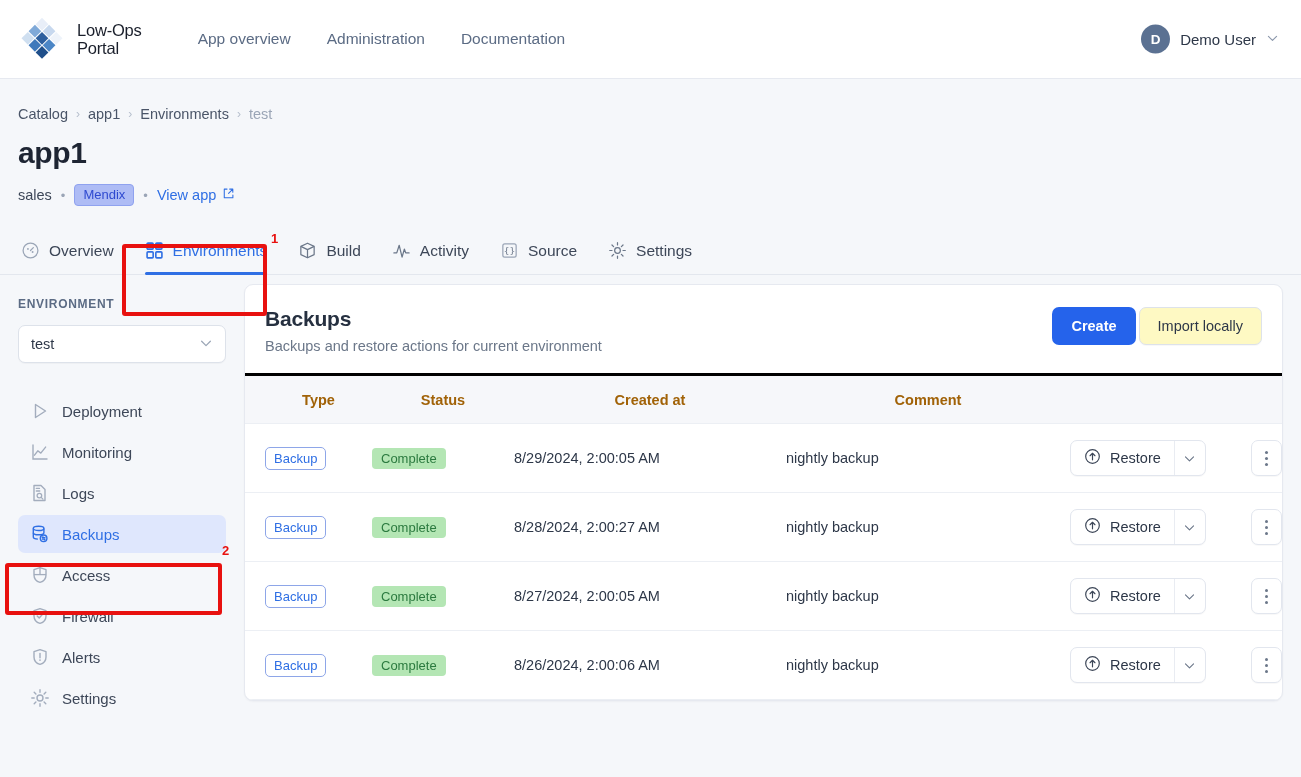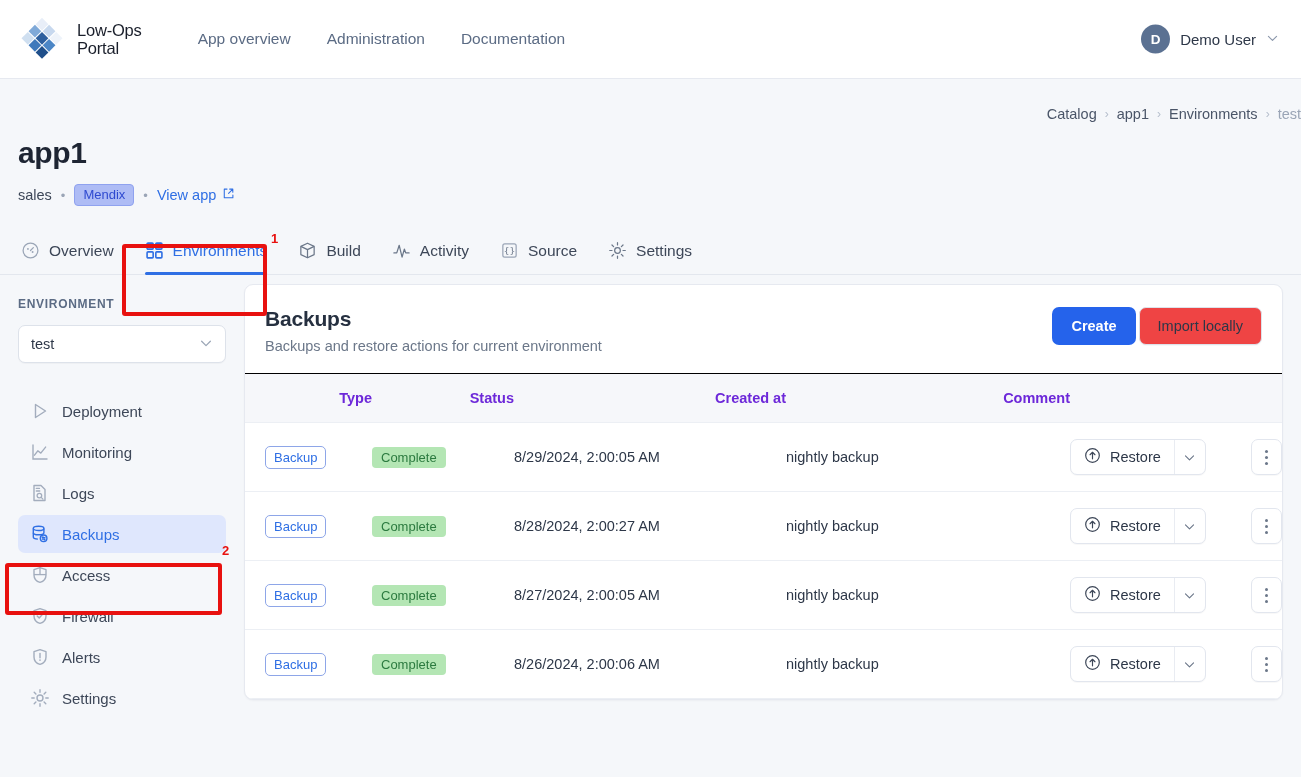--- a/index.html
+++ b/index.html
@@ -39,21 +39,21 @@
   .avatar {
     width: 29px; height: 29px; border-radius: 50%;
     background: #5b7192; color: #fff; font-size: 13.5px; font-weight: bold;
     display: flex; align-items: center; justify-content: center;
   }
   .user-name { font-size: 15px; color: #2d3748; }
   .caret { color: #8b97ab; font-size: 12px; line-height: 1; }
 
   
   .pagehead { padding: 27px 0 0 18px; }
-  .breadcrumb { display: flex; align-items: center; font-size: 14.5px; gap: 8px; justify-content: flex-end; }
+  .breadcrumb { display: flex; align-items: center; font-size: 14.5px; gap: 8px; }
   .breadcrumb .crumb { color: #4a5568; }
   .breadcrumb .crumb.muted { color: #9aa5b6; }
   .breadcrumb .sep { color: #b6bfcd; font-size: 12px; }
   .page-title {
     font-size: 30px; font-weight: bold; color: #1e2533;
     margin-top: 14px; letter-spacing: -0.4px;
   }
   .subline { display: flex; align-items: center; gap: 9px; margin-top: 14px; font-size: 14.5px; }
   .subline .owner { color: #3d4758; }
   .subline .dot { color: #9aa5b6; font-size: 13px; }
@@ -122,28 +122,28 @@
   .card-title { font-size: 21px; font-weight: bold; color: #263040; letter-spacing: -0.2px; }
   .card-sub { font-size: 14.5px; color: #6b7789; margin-top: 7px; }
   .card-actions { display: flex; gap: 3px; align-items: center; }
   .btn {
     height: 38px; border-radius: 7px; font-size: 14.5px;
     display: inline-flex; align-items: center; justify-content: center;
     padding: 0 18px; cursor: pointer; border: 1px solid transparent;
   }
   .btn-primary { background: #2563eb; color: #fff; font-weight: bold; }
   .btn-default {
-    background: #ef4444; color: #2d3748; border-color: #dde2ea;
+    background: #fef9c3; color: #2d3748; border-color: #dde2ea;
     box-shadow: 0 1px 1px rgba(16,24,40,.03);
   }
 
   table { width: 100%; border-collapse: collapse; table-layout: fixed; }
   thead th {
-    background: #f6f7fa; border-top: 1px solid #000000; border-bottom: 1px solid #eceff4;
-    text-align: right; font-size: 14.5px; font-weight: bold; color: #6d28d9;
+    background: #f6f7fa; border-top: 3px solid #000000; border-bottom: 1px solid #eceff4;
+    text-align: center; font-size: 14.5px; font-weight: bold; color: #a16207;
     padding: 14px 0 14px 0; height: 49px;
   }
   tbody td {
     border-bottom: 1px solid #eceff4; padding: 0; height: 69px;
     font-size: 14.5px; color: #2d3748; vertical-align: middle;
   }
   .c-type   { width: 127px; padding-left: 20px !important; }
   .c-status { width: 142px; }
   .c-date   { width: 272px; }
   .c-comment{ width: auto; }

